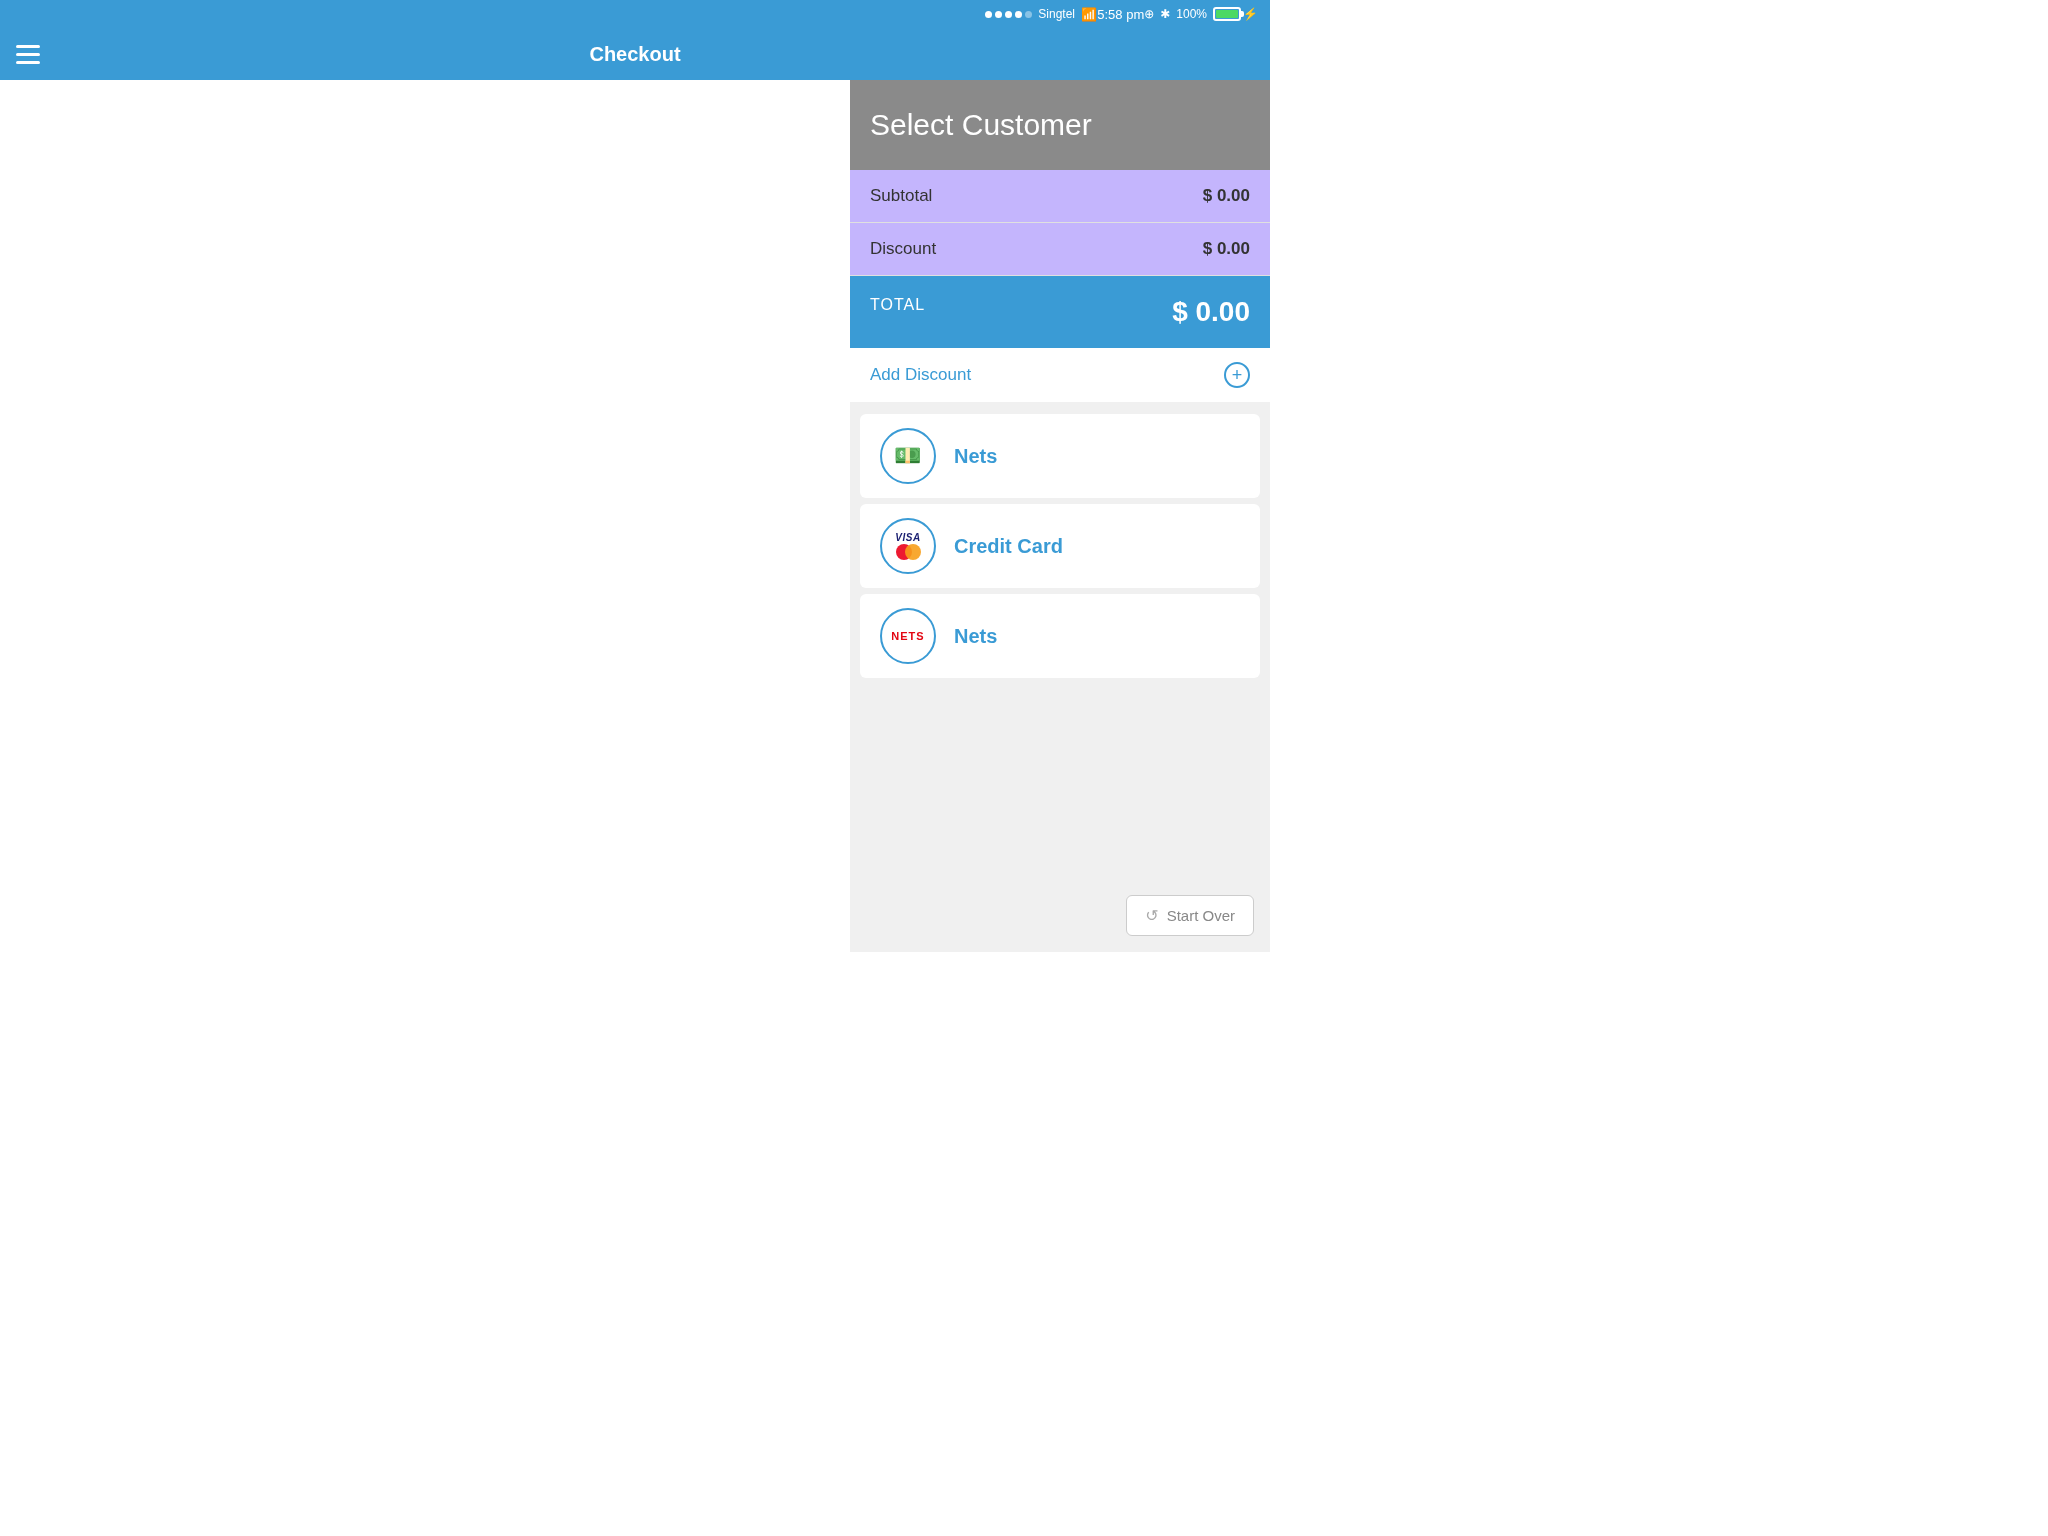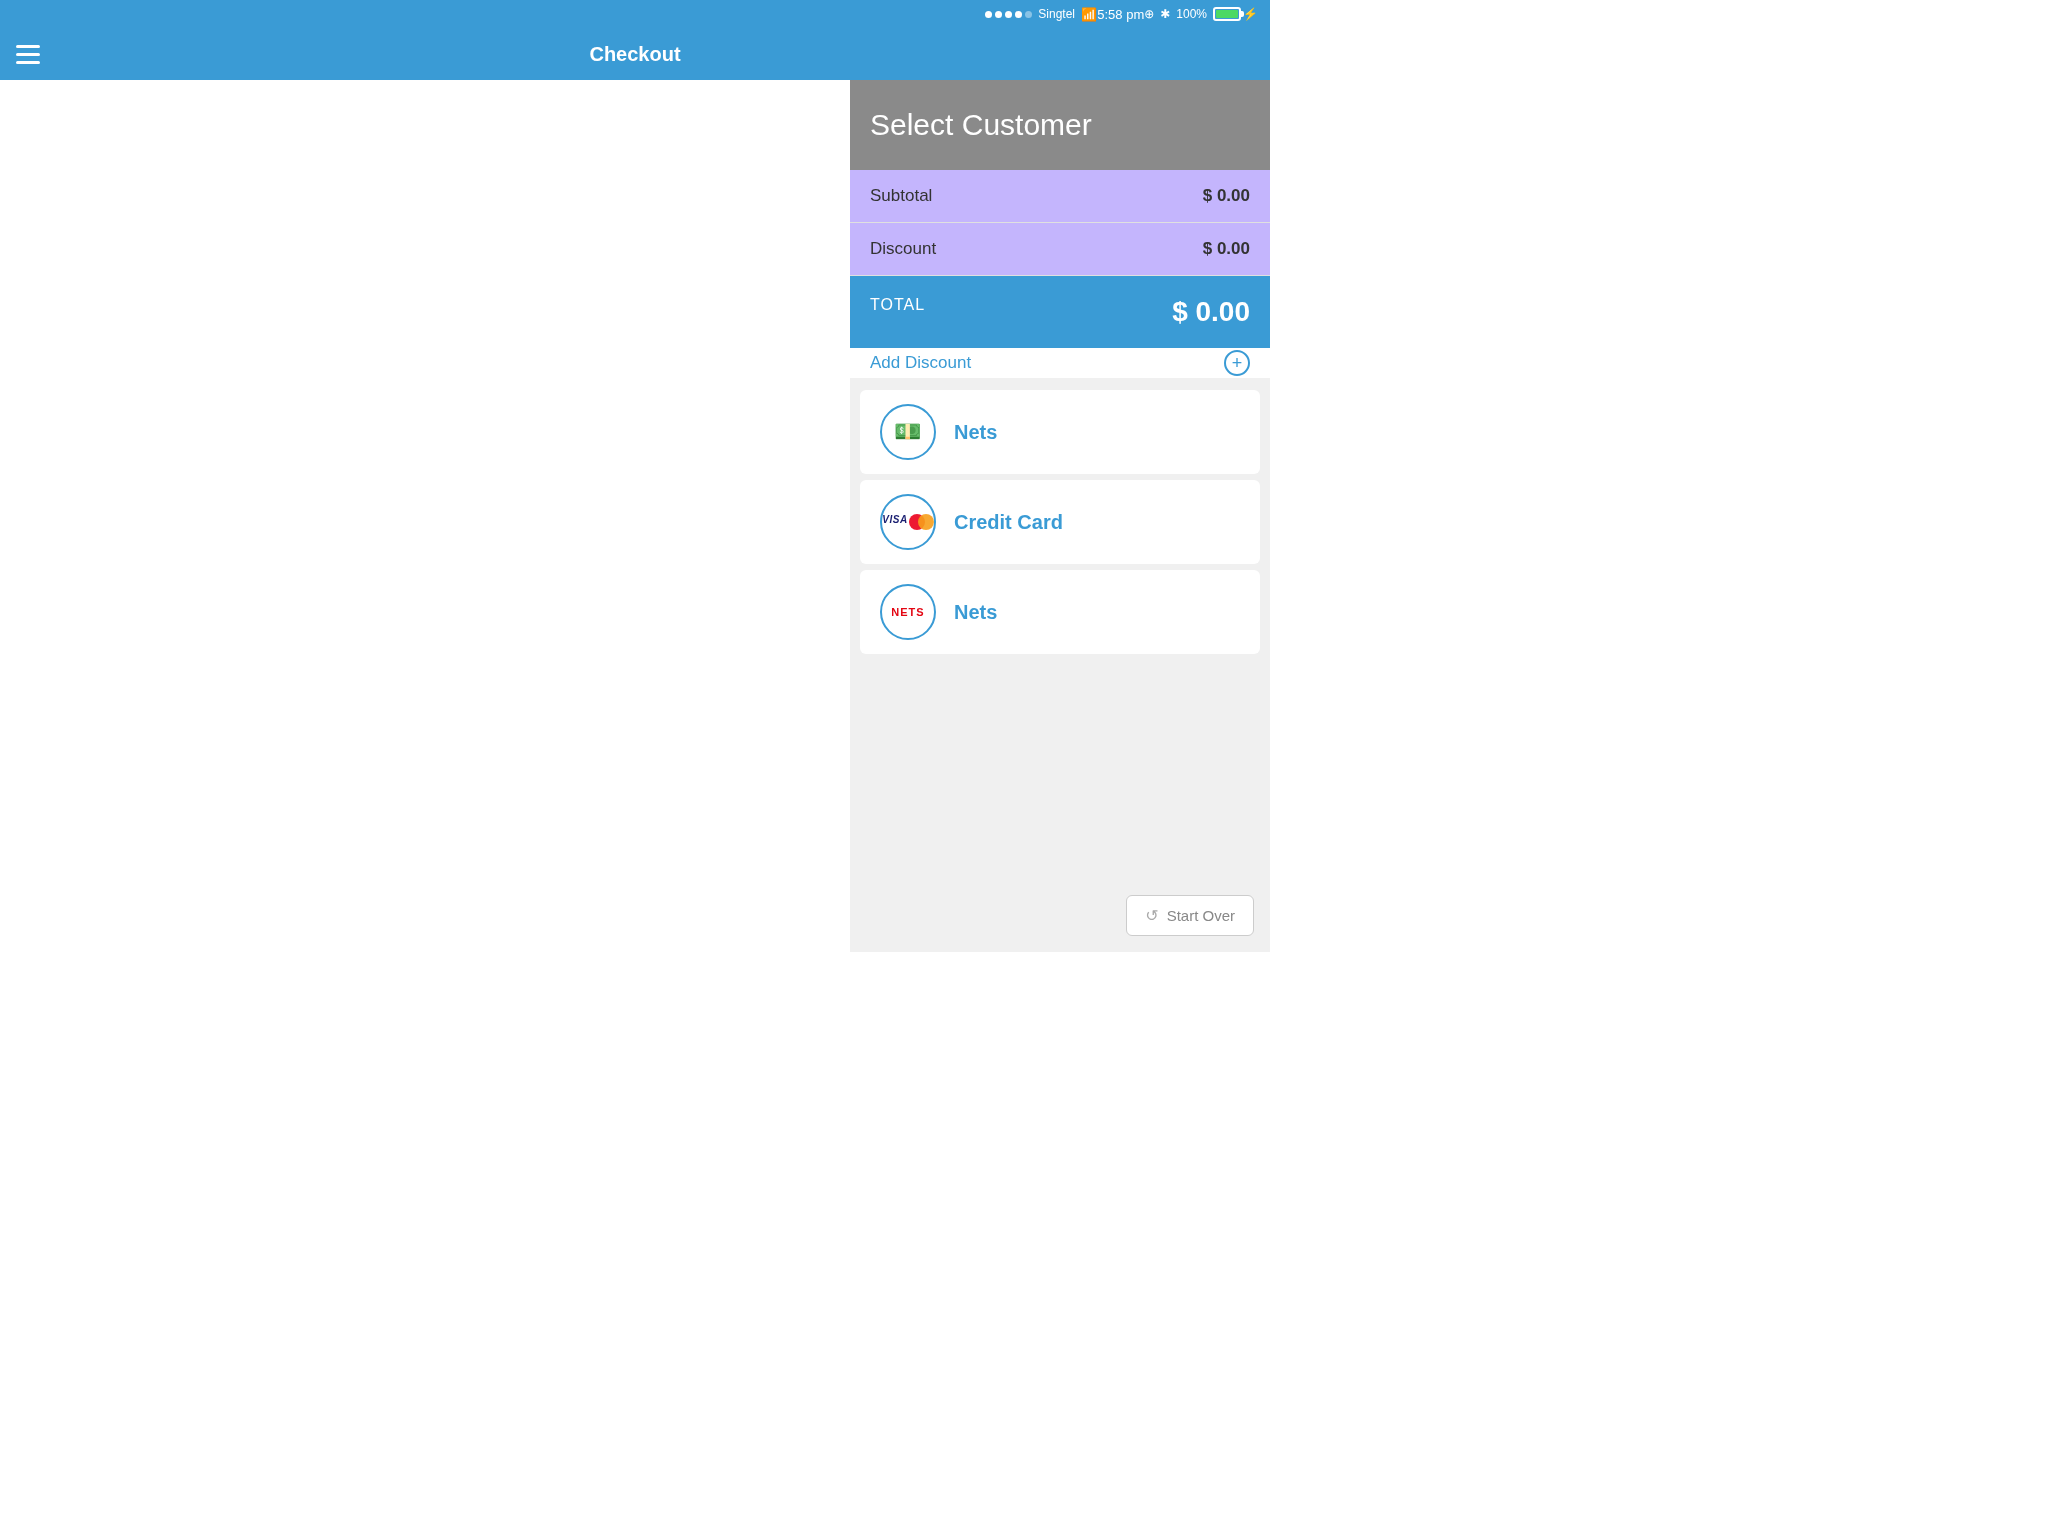--- a/index.html
+++ b/index.html
@@ -165,21 +165,21 @@
     .total-value {
       color: white;
       font-size: 28px;
       font-weight: 700;
     }
 
     
     .add-discount-section {
       background: white;
       margin: 0;
-      padding: 2px 20px;
+      padding: 14px 20px;
       display: flex;
       justify-content: space-between;
       align-items: center;
       cursor: pointer;
     }
     .add-discount-text {
       color: #3a9bd5;
       font-size: 17px;
     }
     .plus-circle {
@@ -229,21 +229,21 @@
     }
 
     
     .cash-icon {
       color: #3a9bd5;
       font-size: 22px;
     }
 
     
     .card-logos {
-      display: flex; 
+      display: flex; flex-direction: column; align-items: center;
       gap: 1px;
     }
     .visa-text {
       color: #1a1f71;
       font-size: 10px;
       font-weight: 900;
       font-style: italic;
       letter-spacing: 0.5px;
     }
     .mc-circles {

